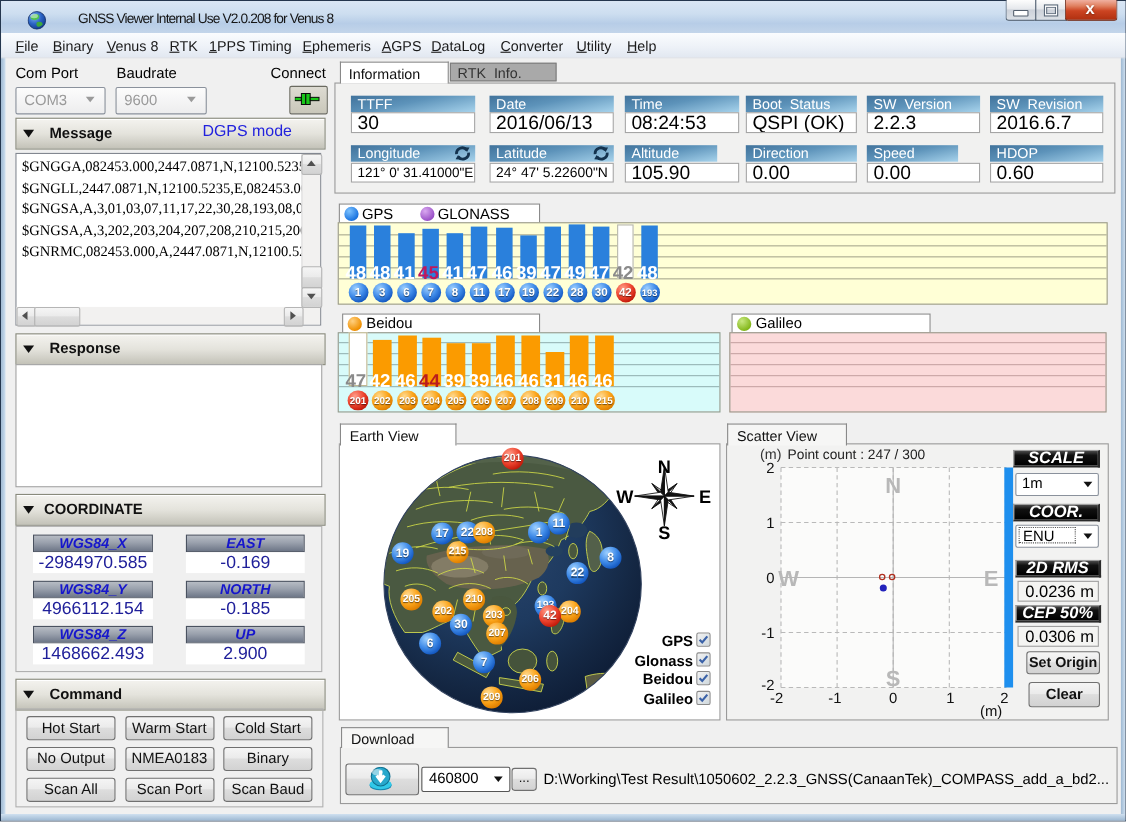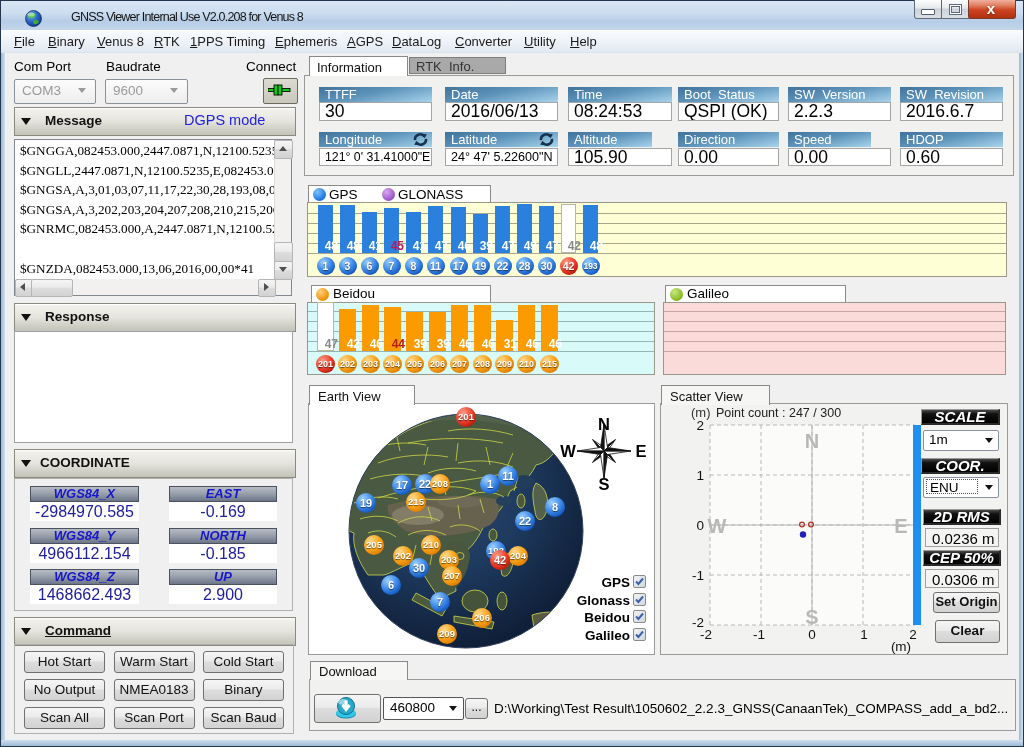--- a/index.html
+++ b/index.html
@@ -33,21 +33,21 @@
  color:#fff;font-size:13px;line-height:15px;padding-left:6px;box-sizing:border-box;}
 .ival{background:#fff;border:1px solid #a5a5a5;font-size:17.5px;color:#000;
  padding-left:5px;box-sizing:border-box;white-space:nowrap;overflow:hidden;}
 .nmea{font-family:"Liberation Serif",serif;font-size:13.2px;color:#000;white-space:nowrap;overflow:hidden;}
 
 .legend{background:#fff;border:1px solid #8b8b8b;font-size:13.5px;color:#000;}
 .dot{width:13px;height:13px;border-radius:50%;}
 .chart{box-sizing:border-box;border:1px solid #98988a;}
 .gline{height:1px;}
 .bar{}
-.bval{font-size:12px;font-weight:bold;text-align:right;width:24px;}
+.bval{font-size:17px;font-weight:bold;text-align:left;width:24px;}
 .sat{border-radius:50%;color:#fff;font-weight:bold;text-align:center;
  text-shadow:0 1px 1px rgba(0,0,0,.55);}
 .sblue{background:radial-gradient(circle at 35% 28%,#9ed0ff 0%,#3e8ae8 45%,#155ac2 75%,#0a3f97 100%);}
 .sred{background:radial-gradient(circle at 35% 28%,#ff9c88 0%,#ee4530 45%,#c41c0c 75%,#8f0e04 100%);}
 .sorange{background:radial-gradient(circle at 35% 28%,#ffd98e 0%,#fba41a 45%,#e08000 75%,#b06000 100%);}
 
 .tabA{background:#fff;border:1px solid #898989;border-bottom:none;font-size:13px;color:#111;}
 .tabI{background:#a9a9a9;border:1px solid #7d7d7d;font-size:13px;color:#333;}
 .panel{border:1px solid #9a9a9a;box-sizing:border-box;}
 
@@ -117,21 +117,20 @@
 <div class="ab ghead" style="left:14px;top:107px;"></div>
 <div class="ab tri" style="left:21px;top:118px;"></div>
 <div class="ab ghtxt" style="left:45px;top:113px;">Message</div>
 <div class="ab " style="left:184px;top:112px;font-size:14.5px;color:#2222dd;">DGPS mode</div>
 <div class="ab " style="left:14px;top:139px;width:278px;height:157px;background:#fff;border:1px solid #828790;box-sizing:border-box;overflow:hidden;"></div>
 <div class="ab nmea" style="left:20px;top:143.0px;width:257px;height:19px;">$GNGGA,082453.000,2447.0871,N,12100.5235,E,2</div>
 <div class="ab nmea" style="left:20px;top:162.6px;width:257px;height:19px;">$GNGLL,2447.0871,N,12100.5235,E,082453.000,A</div>
 <div class="ab nmea" style="left:20px;top:182.2px;width:257px;height:19px;">$GNGSA,A,3,01,03,07,11,17,22,30,28,193,08,06,19</div>
 <div class="ab nmea" style="left:20px;top:201.8px;width:257px;height:19px;">$GNGSA,A,3,202,203,204,207,208,210,215,206,20</div>
 <div class="ab nmea" style="left:20px;top:221.4px;width:257px;height:19px;">$GNRMC,082453.000,A,2447.0871,N,12100.5235,</div>
-<div class="ab nmea" style="left:20px;top:260.6px;width:257px;height:19px;">$GNZDA,082453.000,13,06,2016,00,00*41</div>
 <div class="ab " style="left:274px;top:140px;width:17px;height:155px;background:#f2f1f0;border-left:1px solid #dcdcdc;box-sizing:border-box;"></div>
 <div class="ab btn" style="left:274px;top:140px;width:17px;height:17px;border-radius:2px;border-color:#b5b5b5;"></div>
 <div class="ab " style="left:279px;top:146px;width:0px;height:0px;width:0;height:0;border-left:4px solid transparent;border-right:4px solid transparent;border-bottom:5px solid #505050;"></div>
 <div class="ab btn" style="left:274px;top:242px;width:17px;height:19px;border-radius:2px;border-color:#b5b5b5;"></div>
 <div class="ab btn" style="left:274px;top:261px;width:17px;height:17px;border-radius:2px;border-color:#b5b5b5;"></div>
 <div class="ab " style="left:279px;top:267px;width:0px;height:0px;width:0;height:0;border-left:4px solid transparent;border-right:4px solid transparent;border-top:5px solid #505050;"></div>
 <div class="ab " style="left:15px;top:279px;width:259px;height:16px;background:#f2f1f0;"></div>
 <div class="ab btn" style="left:15px;top:279px;width:16px;height:16px;border-radius:2px;border-color:#b5b5b5;"></div>
 <div class="ab " style="left:20px;top:283px;width:0px;height:0px;width:0;height:0;border-top:4px solid transparent;border-bottom:4px solid transparent;border-right:5px solid #505050;"></div>
 <div class="ab btn" style="left:31px;top:279px;width:40px;height:16px;border-radius:2px;border-color:#b5b5b5;"></div>
@@ -152,21 +151,21 @@
 <div class="ab " style="left:30px;top:527.5px;width:109px;height:16px;background:linear-gradient(to bottom,#b7bcc4 0%,#9aa1ad 45%,#6d7687 100%);border:1px solid #4a5260;box-sizing:border-box;text-align:center;font-size:13px;font-weight:bold;font-style:italic;color:#1616cc;line-height:14px;">WGS84_Y</div>
 <div class="ab " style="left:30px;top:543.5px;width:109px;height:19px;background:#fff;text-align:center;font-size:16px;color:#20209a;line-height:19px;">4966112.154</div>
 <div class="ab " style="left:169px;top:527.5px;width:108px;height:16px;background:linear-gradient(to bottom,#b7bcc4 0%,#9aa1ad 45%,#6d7687 100%);border:1px solid #4a5260;box-sizing:border-box;text-align:center;font-size:13px;font-weight:bold;font-style:italic;color:#1616cc;line-height:14px;">NORTH</div>
 <div class="ab " style="left:169px;top:543.5px;width:108px;height:19px;background:#fff;text-align:center;font-size:16px;color:#20209a;line-height:19px;">-0.185</div>
 <div class="ab " style="left:30px;top:569.0px;width:109px;height:16px;background:linear-gradient(to bottom,#b7bcc4 0%,#9aa1ad 45%,#6d7687 100%);border:1px solid #4a5260;box-sizing:border-box;text-align:center;font-size:13px;font-weight:bold;font-style:italic;color:#1616cc;line-height:14px;">WGS84_Z</div>
 <div class="ab " style="left:30px;top:585.0px;width:109px;height:19px;background:#fff;text-align:center;font-size:16px;color:#20209a;line-height:19px;">1468662.493</div>
 <div class="ab " style="left:169px;top:569.0px;width:108px;height:16px;background:linear-gradient(to bottom,#b7bcc4 0%,#9aa1ad 45%,#6d7687 100%);border:1px solid #4a5260;box-sizing:border-box;text-align:center;font-size:13px;font-weight:bold;font-style:italic;color:#1616cc;line-height:14px;">UP</div>
 <div class="ab " style="left:169px;top:585.0px;width:108px;height:19px;background:#fff;text-align:center;font-size:16px;color:#20209a;line-height:19px;">2.900</div>
 <div class="ab ghead" style="left:14px;top:617px;"></div>
 <div class="ab tri" style="left:21px;top:628px;"></div>
-<div class="ab ghtxt" style="left:45px;top:623px;text-decoration:underline;">Command</div>
+<div class="ab ghtxt" style="left:45px;top:623px;">Command</div>
 <div class="ab " style="left:14px;top:644px;width:280px;height:90px;border:1px solid #b0b0b0;box-sizing:border-box;"></div>
 <div class="ab btn" style="left:24.0px;top:651.0px;width:79px;height:20px;line-height:19px;">Hot Start</div>
 <div class="ab btn" style="left:113.5px;top:651.0px;width:79px;height:20px;line-height:19px;">Warm Start</div>
 <div class="ab btn" style="left:203.0px;top:651.0px;width:79px;height:20px;line-height:19px;">Cold Start</div>
 <div class="ab btn" style="left:24.0px;top:678.8px;width:79px;height:20px;line-height:19px;">No Output</div>
 <div class="ab btn" style="left:113.5px;top:678.8px;width:79px;height:20px;line-height:19px;">NMEA0183</div>
 <div class="ab btn" style="left:203.0px;top:678.8px;width:79px;height:20px;line-height:19px;">Binary</div>
 <div class="ab btn" style="left:24.0px;top:706.6px;width:79px;height:20px;line-height:19px;">Scan All</div>
 <div class="ab btn" style="left:113.5px;top:706.6px;width:79px;height:20px;line-height:19px;">Scan Port</div>
 <div class="ab btn" style="left:203.0px;top:706.6px;width:79px;height:20px;line-height:19px;">Scan Baud</div>

